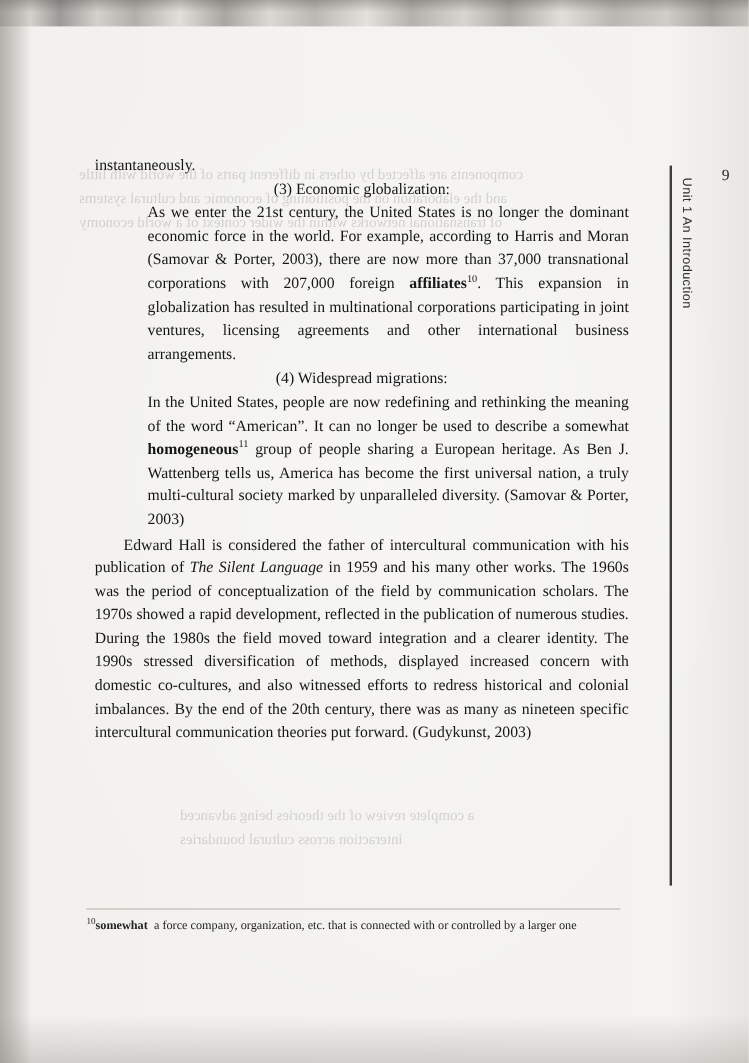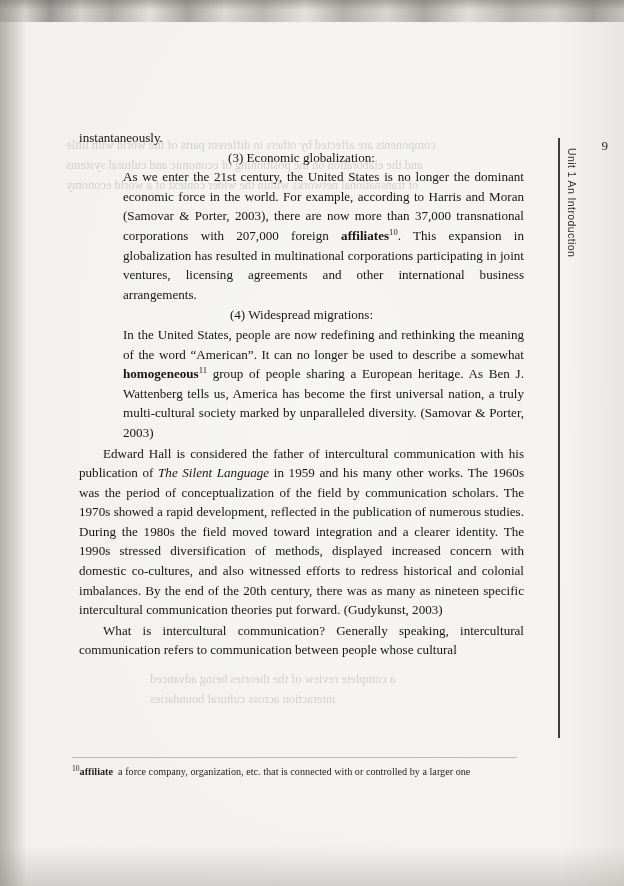--- a/index.html
+++ b/index.html
@@ -207,23 +207,22 @@
 
   <p class="list-head gap">(4) Widespread migrations:</p>
   <p class="list-body">
     <span>In the United States, people are now redefining and rethinking the meaning of the word “American”. It can no longer be used to describe a somewhat </span><b class="bold">homogeneous</b><sup>11</sup><span> group of people sharing a European heritage. As Ben J. Wattenberg tells us, America has become the first universal nation, a truly multi-cultural society marked by unparalleled diversity. (Samovar &amp; Porter, 2003)</span>
   </p>
 
   <p class="para-indent gap">
     <span>Edward Hall is considered the father of intercultural communication with his publication of </span><i class="ital">The Silent Language</i><span> in 1959 and his many other works. The 1960s was the period of conceptualization of the field by communication scholars. The 1970s showed a rapid development, reflected in the publication of numerous studies. During the 1980s the field moved toward integration and a clearer identity. The 1990s stressed diversification of methods, displayed increased concern with domestic co-cultures, and also witnessed efforts to redress historical and colonial imbalances. By the end of the 20th century, there was as many as nineteen specific intercultural communication theories put forward. (Gudykunst, 2003)</span>
   </p>
 
-  <p class="para-indent gap">What is intercultural communication? Generally speaking, intercultural communication refers to communication between people whose cultural</p>
 
 </div>
 
 <div class="footnote-rule"></div>
 
 <div class="footnotes">
   <div>
-    <sup>10</sup><b class="bold">affiliate</b>&nbsp; <span>a force company, organization, etc. that is connected with or controlled by a larger one</span>
+    <sup>10</sup><b class="bold">somewhat</b>&nbsp; <span>a force company, organization, etc. that is connected with or controlled by a larger one</span>
   </div>
 </div>
 
 </body></html>

